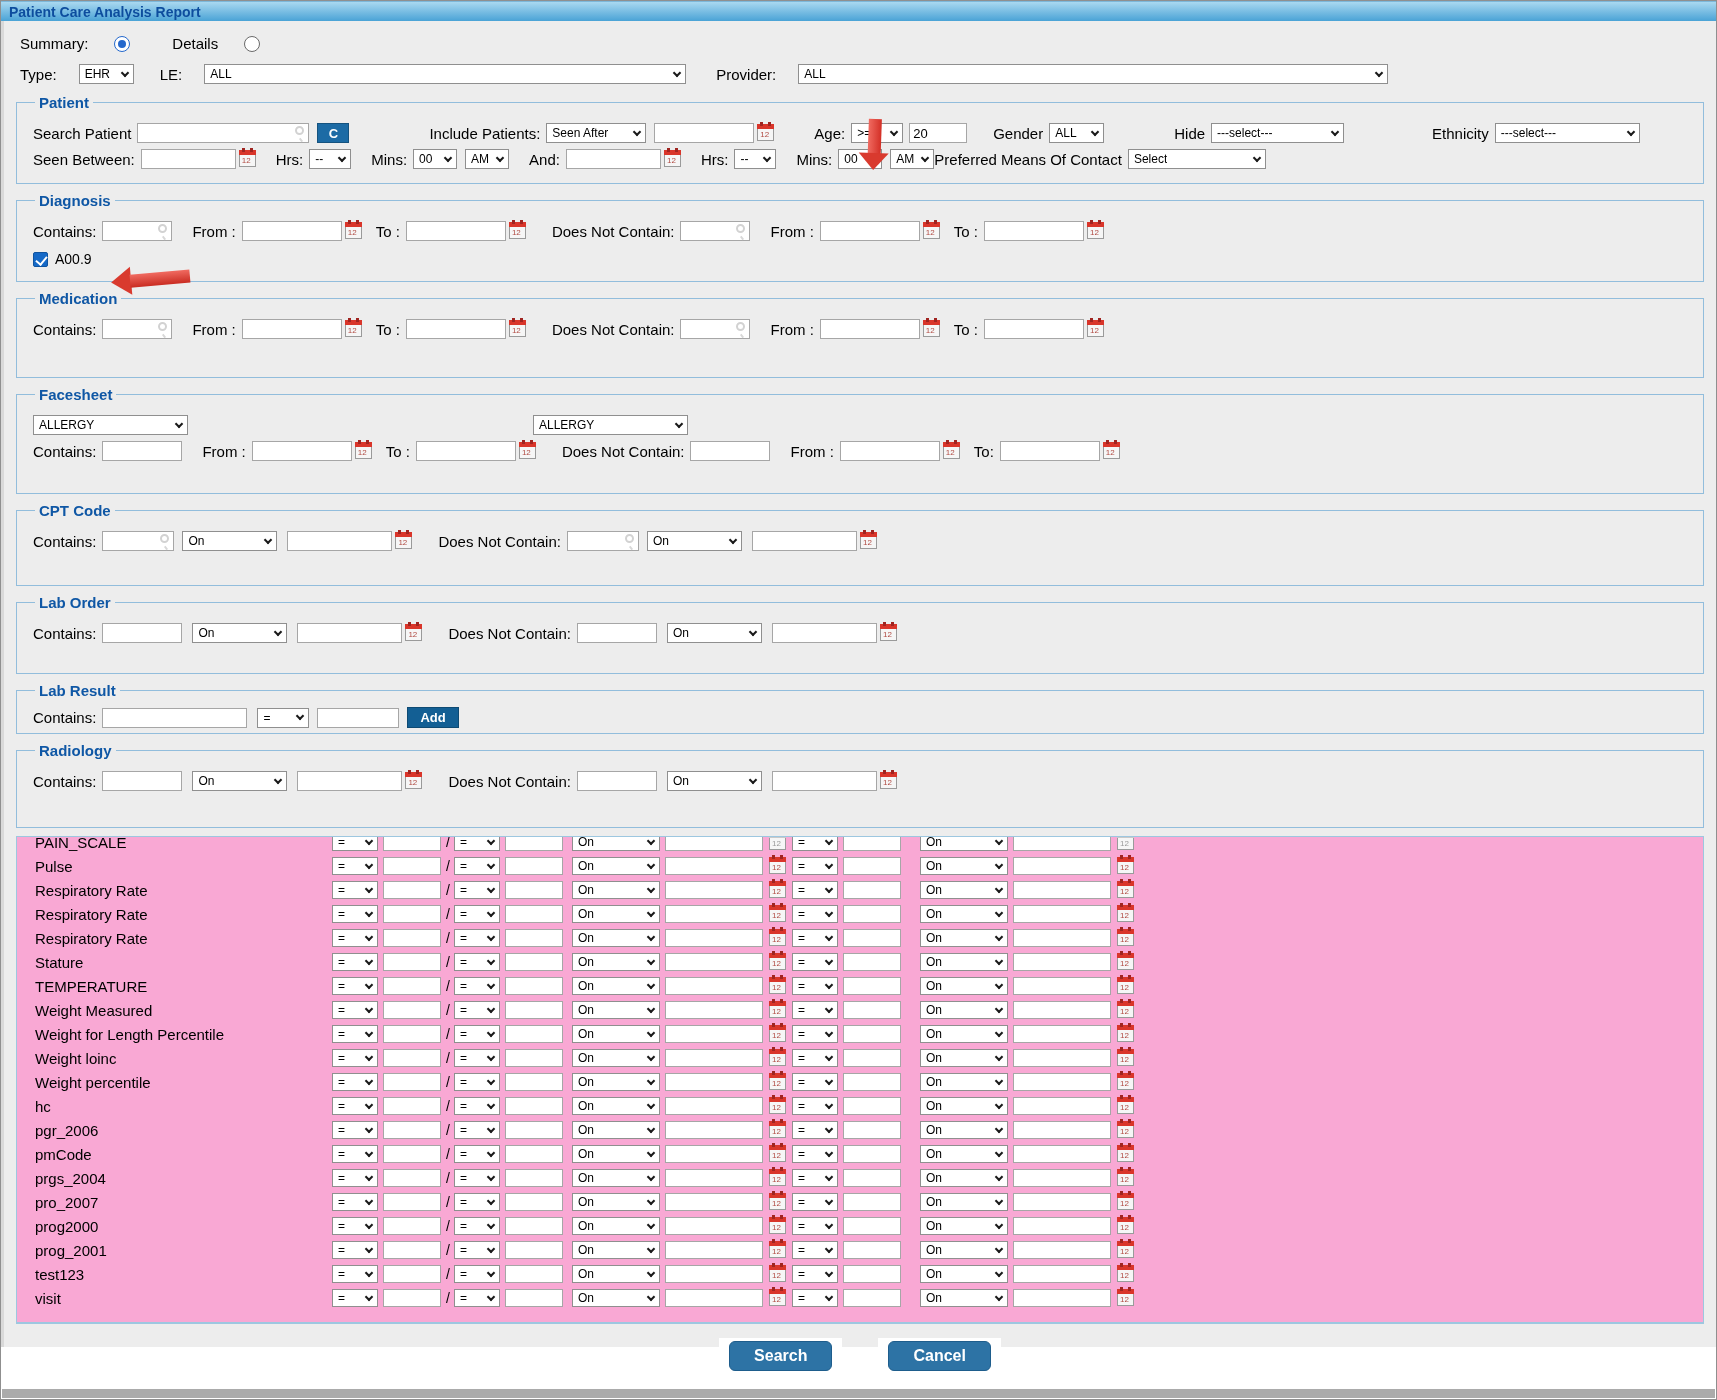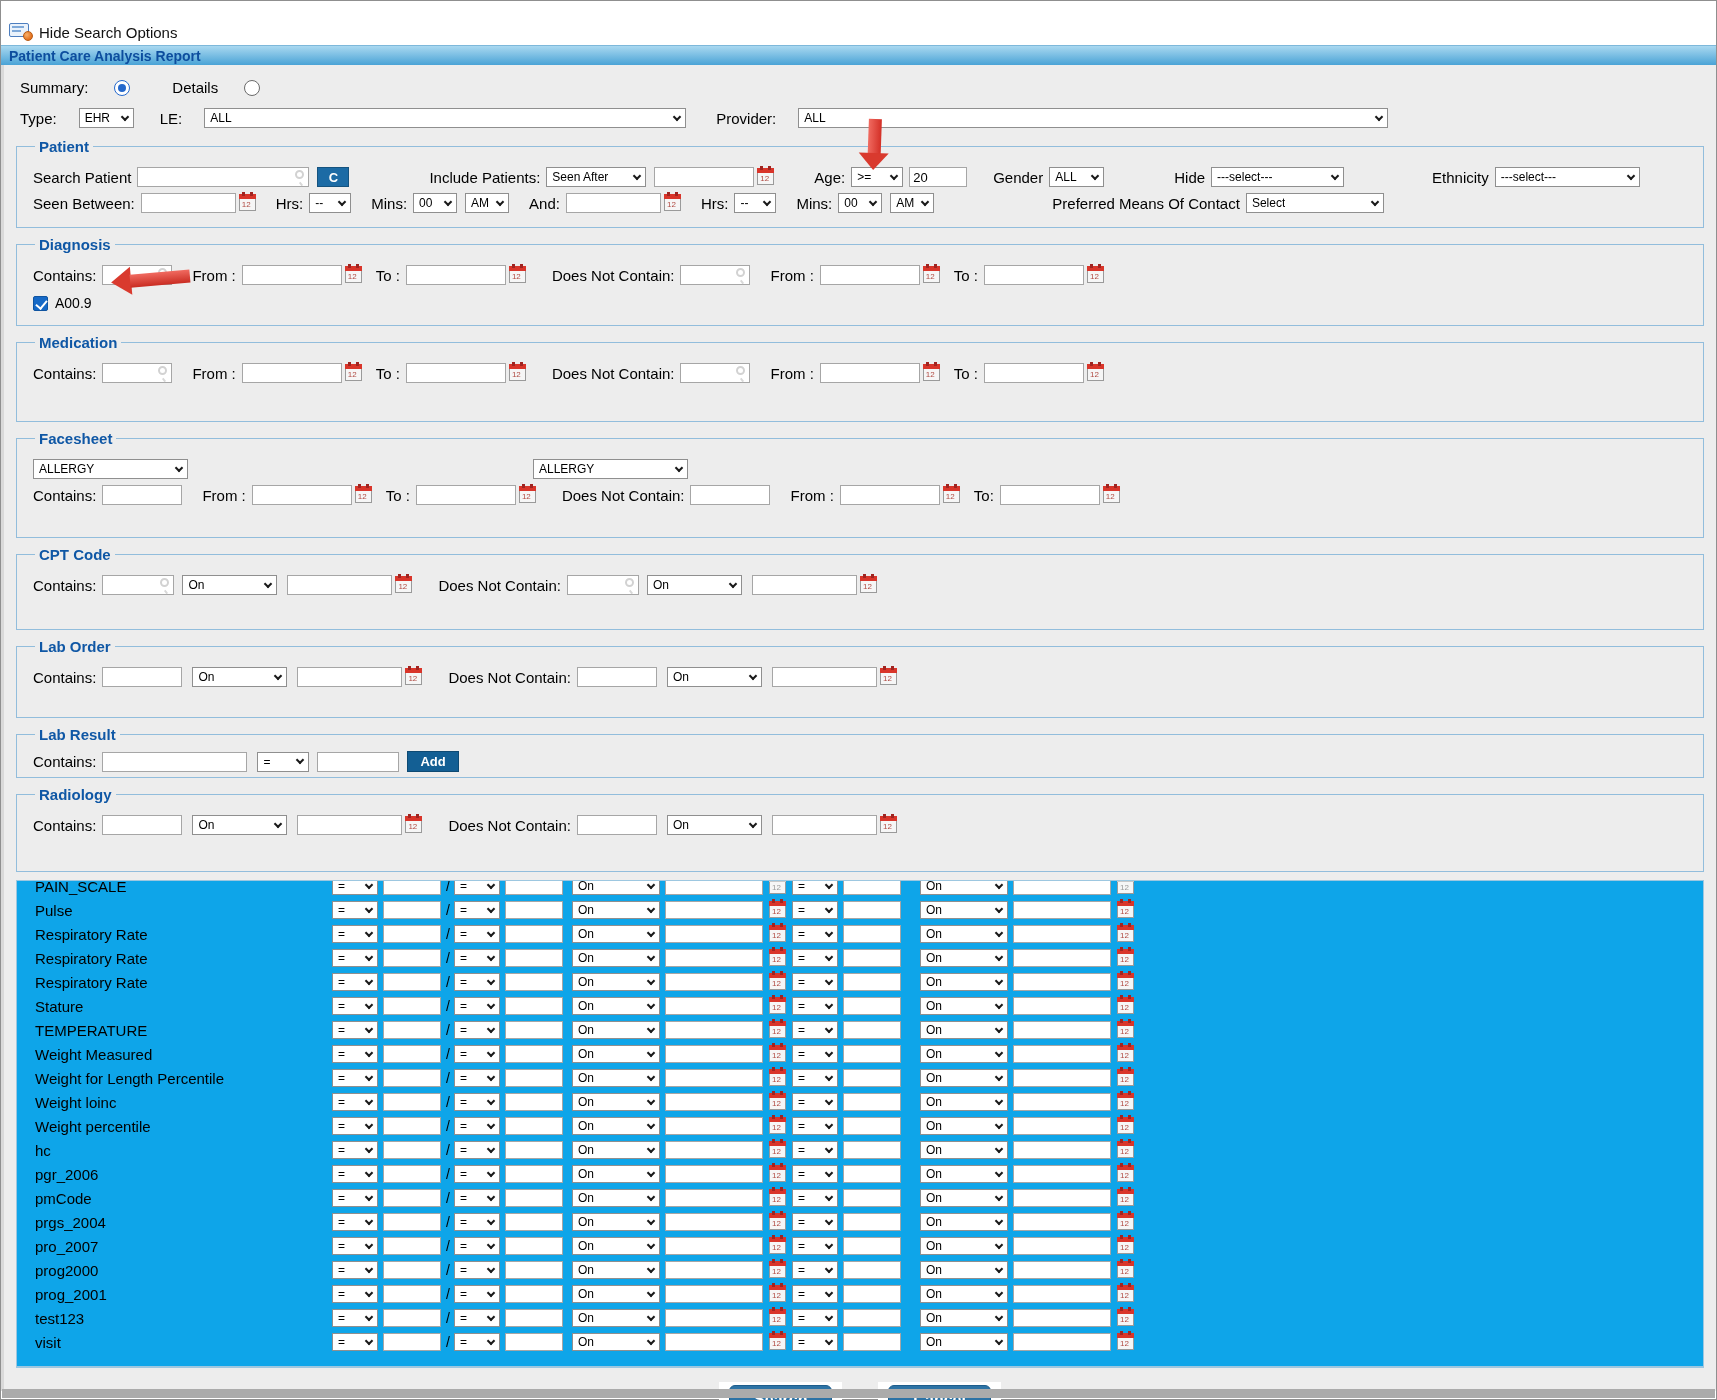--- a/index.html
+++ b/index.html
@@ -78,21 +78,21 @@
   .addbtn { background:#135f94; color:#fff; border:1px solid #0e4a73; font-weight:bold; font-size:13px;
     height:21px; padding:0 12px; cursor:pointer; font-family:"Liberation Sans",sans-serif; }
 
   
   .chk { width:15px; height:15px; background:#1569c7; border:1px solid #0f54a0; border-radius:2px;
     display:inline-block; position:relative; margin-right:7px; cursor:pointer; flex:none; }
   .chk::after { content:""; position:absolute; left:4px; top:1px; width:5px; height:9px;
     border-right:2px solid #fff; border-bottom:2px solid #fff; transform:rotate(40deg); }
 
   
-  .vitals { margin:0 12px; border:1px solid #9dc7e0; border-top:1px solid #9dc7e0; background:#0ea5e9;
+  .vitals { margin:0 12px; border:1px solid #9dc7e0; border-top:1px solid #9dc7e0; background:#f9a8d4;
     overflow:hidden; height:487px; }
   .vrow { display:flex; align-items:center; height:24px; padding-left:18px; }
   .vrow:first-child { margin-top:-7px; }
   .vlabel { width:297px; flex:none; font-size:15px; overflow:hidden; white-space:nowrap; }
   .vrow .sel { height:18px; margin-right:5px; }
   .vrow .inp { height:18px; margin-right:3px; }
   .vsep { width:8px; text-align:center; flex:none; margin-right:2px; font-size:14px; } .gap16 { width:16px; flex:none; } .gap6 { width:6px; flex:none; }
 
   
   .footer { border-top:1px solid #9dc7e0; margin:0 12px; padding-top:14px; display:flex; justify-content:center; gap:36px; }
@@ -112,29 +112,20 @@
   .arrow-dx .head { position:absolute; left:0; top:0; width:0; height:0;
     border-top:14px solid transparent; border-bottom:14px solid transparent; border-right:20px solid #d93a2e; }.ml6{margin-left:6px}.ml8{margin-left:8px}.ml10{margin-left:10px}
   .ml14{margin-left:14px}.ml20{margin-left:20px}.ml26{margin-left:26px}.ml40{margin-left:40px}
   .ml60{margin-left:80px}.ml70{margin-left:70px}
 </style>
 </head>
 <body>
 
 <div class="page">
 
-  <div class="topbar">
-    <span class="app-icon">
-      <span class="card"></span>
-      <span class="l1"></span>
-      <span class="l2"></span>
-      <span class="dot"></span>
-    </span>
-    <span class="label">Hide Search Options</span>
-  </div>
 
   <div class="titlebar">Patient Care Analysis Report</div>
 
   <div class="form">
 
     <div class="flexrow summary-row">
       <span class="rlabel">Summary:</span>
       <span class="radio on"></span>
       <span class="rlabel">Details</span>
       <span class="radio"></span>
@@ -233,21 +224,21 @@
           </span>
         <span class="lab ml20">Mins:</span>
         <span class="sel w48 ml6">
             <span class="selval">00</span>
             <i class="chev"></i>
           </span>
         <span class="sel w48 ml8">
             <span class="selval">AM</span>
             <i class="chev"></i>
           </span>
-        <span class="lab" style="margin-left:118px; font-size:15px;text-align:center;">Preferred Means Of Contact</span>
+        <span class="lab" style="font-size:15px;text-align:center;">Preferred Means Of Contact</span>
         <span class="sel w138 ml6">
             <span class="selval">Select</span>
             <i class="chev"></i>
           </span>
       </div>
     </fieldset>
 
     <fieldset class="fs" style="height:90px">
       <legend>Diagnosis</legend>
       <div class="frow">

